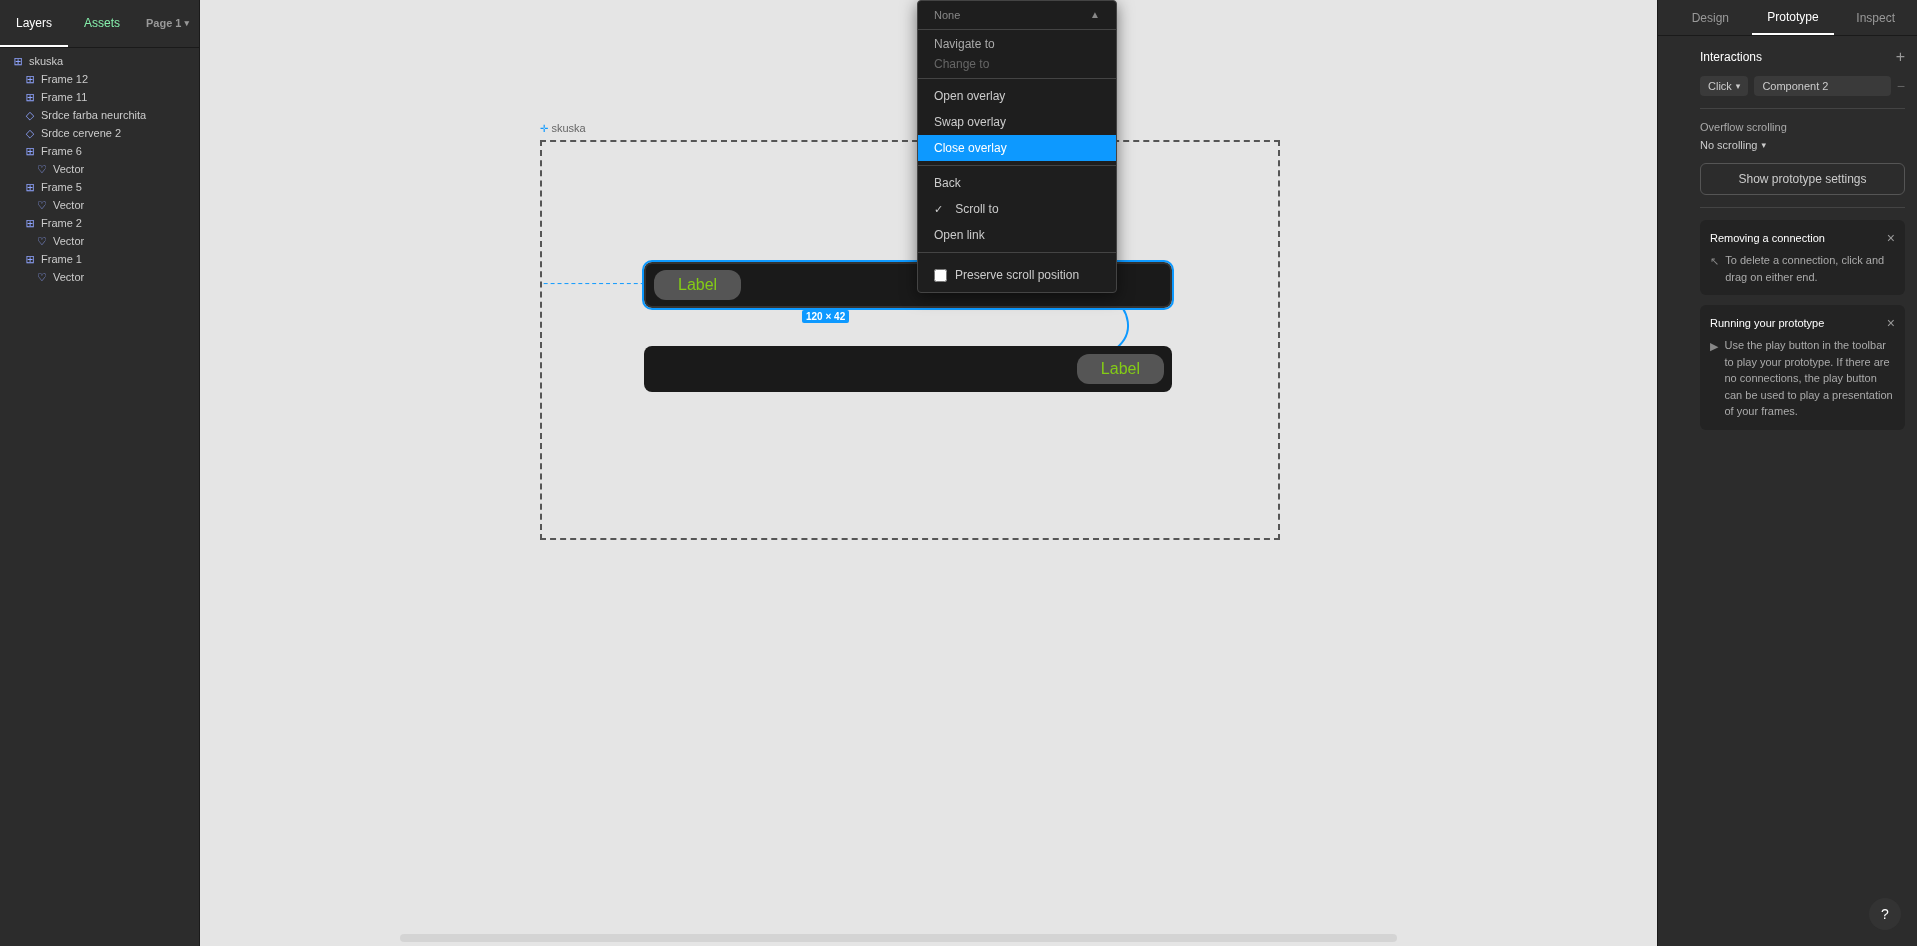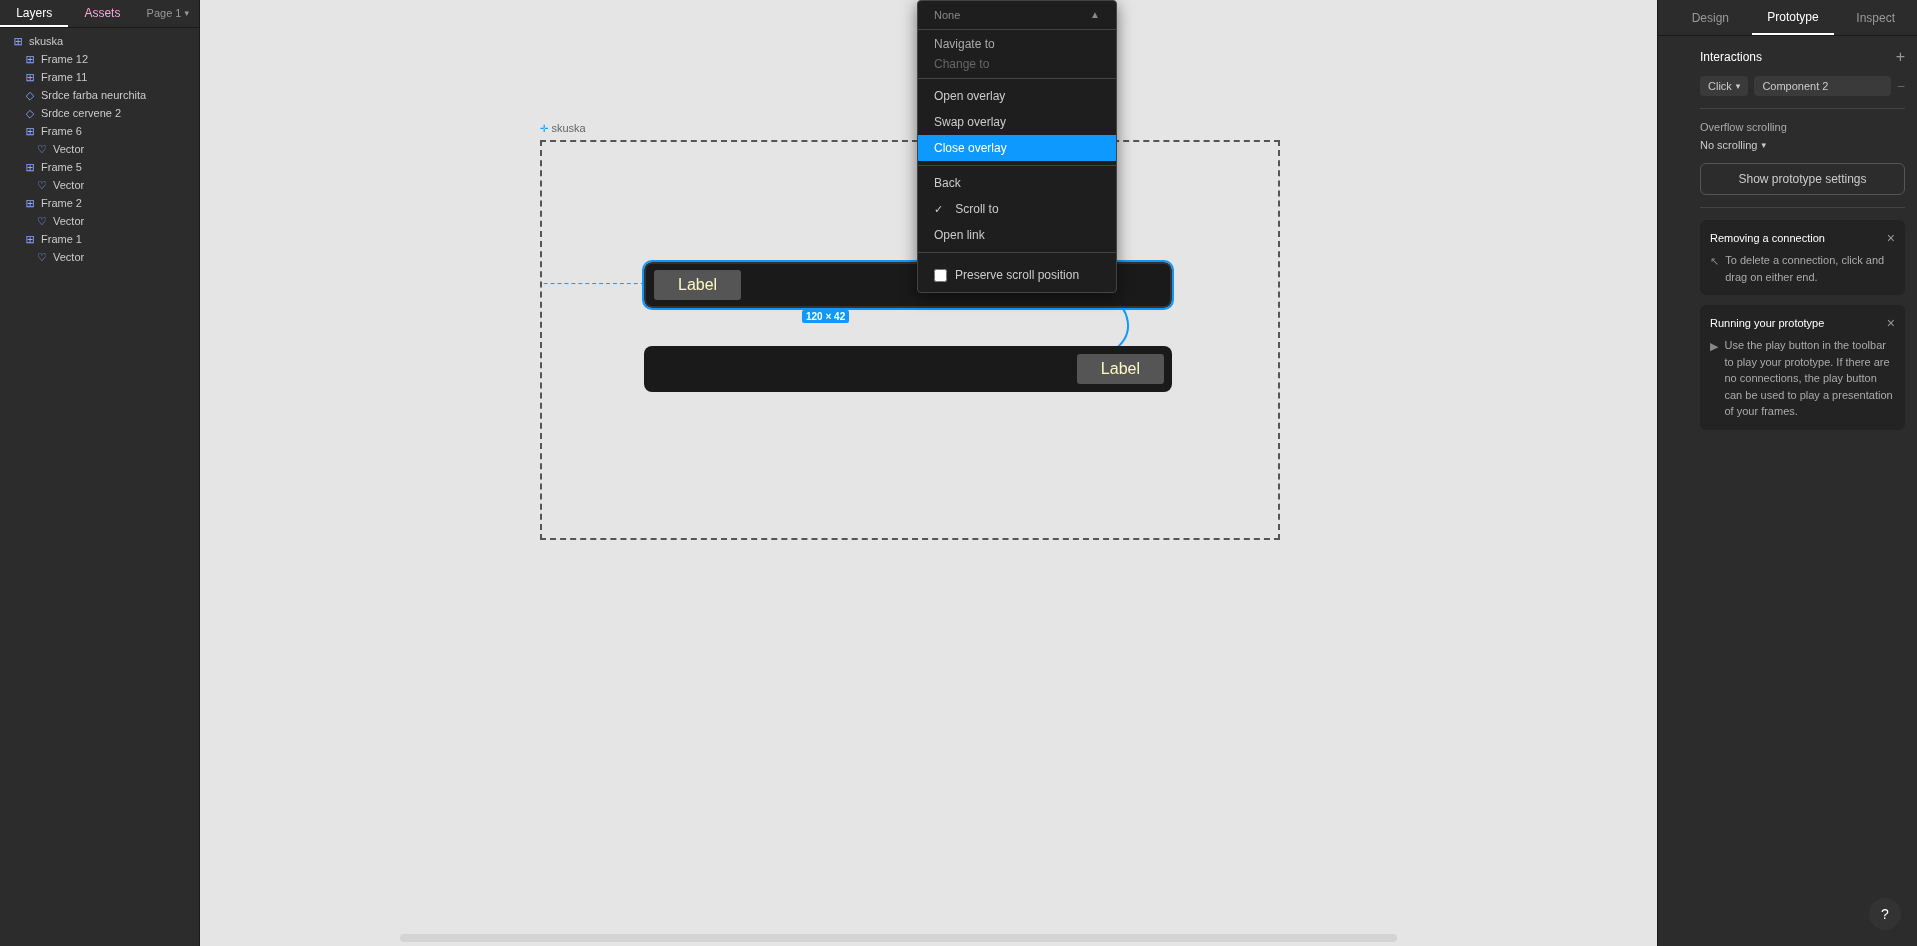--- a/index.html
+++ b/index.html
@@ -17,28 +17,28 @@
       width: 200px;
       background: #2c2c2c;
       border-right: 1px solid #1a1a1a;
       display: flex;
       flex-direction: column;
       flex-shrink: 0;
     }
     .sidebar-tabs {
       display: flex;
       border-bottom: 1px solid #1a1a1a;
-      height: 28px;
+      height: 48px;
     }
     .sidebar-tab {
       flex: 1;
       display: flex;
       align-items: center;
       justify-content: center;
-      color: #f9a8d4;
+      color: #86efac;
       font-size: 12px;
       cursor: pointer;
       border-bottom: 2px solid transparent;
     }
     .sidebar-tab.active { color: #fff; border-bottom: 2px solid #fff; }
 
     .layers-list { padding: 4px 0; overflow-y: auto; flex: 1; }
     .layer-item {
       display: flex;
       align-items: center;
@@ -149,22 +149,22 @@
       border-radius: 8px;
       display: flex;
       align-items: center;
       left: 102px;
     }
     .component-row.top { top: 120px; border: 2px solid #333; }
     .component-row.bottom { top: 200px; }
 
     .label-btn {
       background: #555;
-      color: #fef9c3;
-      border-radius: 3px;
+      color: #84cc16;
+      border-radius: 12px;
       padding: 6px 24px;
       font-size: 16px;
       margin: 16px 8px;
     }
     .label-btn.right {
       margin-left: auto;
       margin-right: 8px;
     }
 
     
@@ -296,21 +296,21 @@
     }
   </style>
 </head>
 <body>
 
 <div class="main-layout">
   <div class="left-sidebar">
     <div class="sidebar-tabs">
       <div class="sidebar-tab active">Layers</div>
       <div class="sidebar-tab">Assets</div>
-      <div class="sidebar-tab" style="color:#999; font-size:11px; flex: none; padding: 11px 10px;">
+      <div class="sidebar-tab" style="color:#999; font-size:11px; flex: none; padding: 11px 10px; font-weight: bold;">
         <span>Page 1</span>
         <span style="font-size:9px; margin-left:3px;">▾</span>
       </div>
     </div>
     <div class="layers-list">
 
       <div class="layer-item">
         <span class="icon" style="color:#8fa4ff;">⊞</span>
         <span>skuska</span>
       </div>

